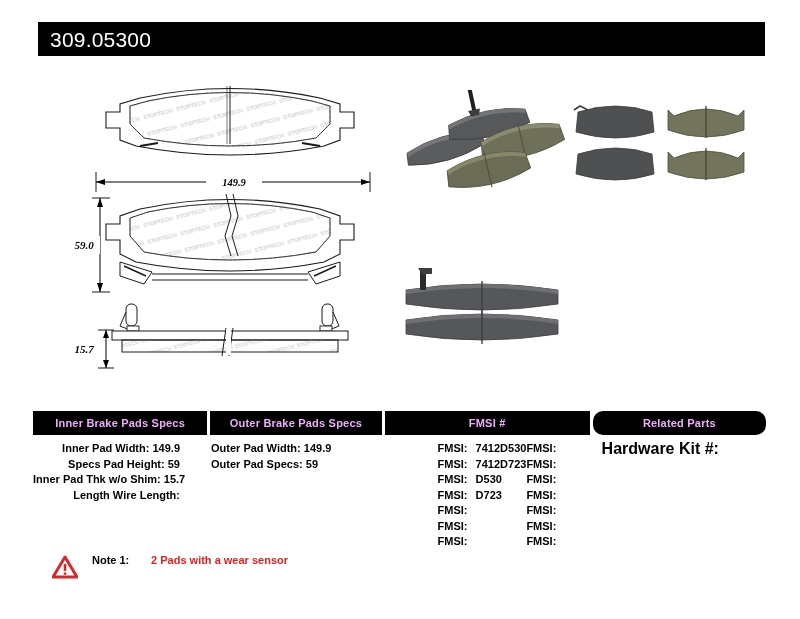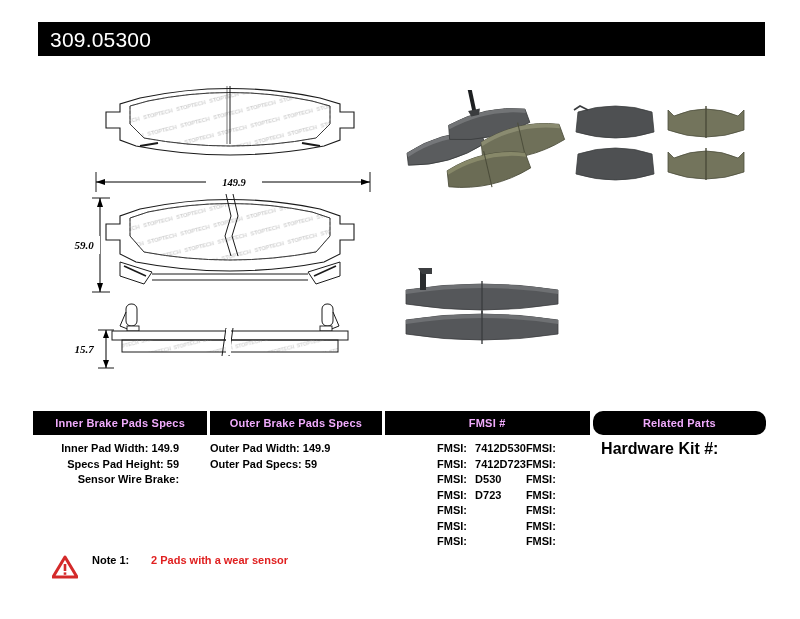--- a/index.html
+++ b/index.html
@@ -310,21 +310,25 @@
     <div class="tb-cell col-inner spec-inner-list">
       <div class="spec-line">
         <span>Inner Pad Width:</span>
         <span>149.9</span>
       </div>
       <div class="spec-line">
         <span>Specs Pad Height:</span>
         <span>59</span>
       </div>
       <div class="spec-line">
-        <span>Sensor Wire Brake:</span>
+        <span>Inner Pad Thk w/o Shim:</span>
+        <span>15.7</span>
+      </div>
+      <div class="spec-line">
+        <span>Length Wire Length:</span>
         <span></span>
       </div>
     </div>
 
     <div class="tb-cell col-outer spec-outer-list">
       <div class="spec-line">
         <span>Outer Pad Width:</span>
         <span>149.9</span>
       </div>
       <div class="spec-line">

